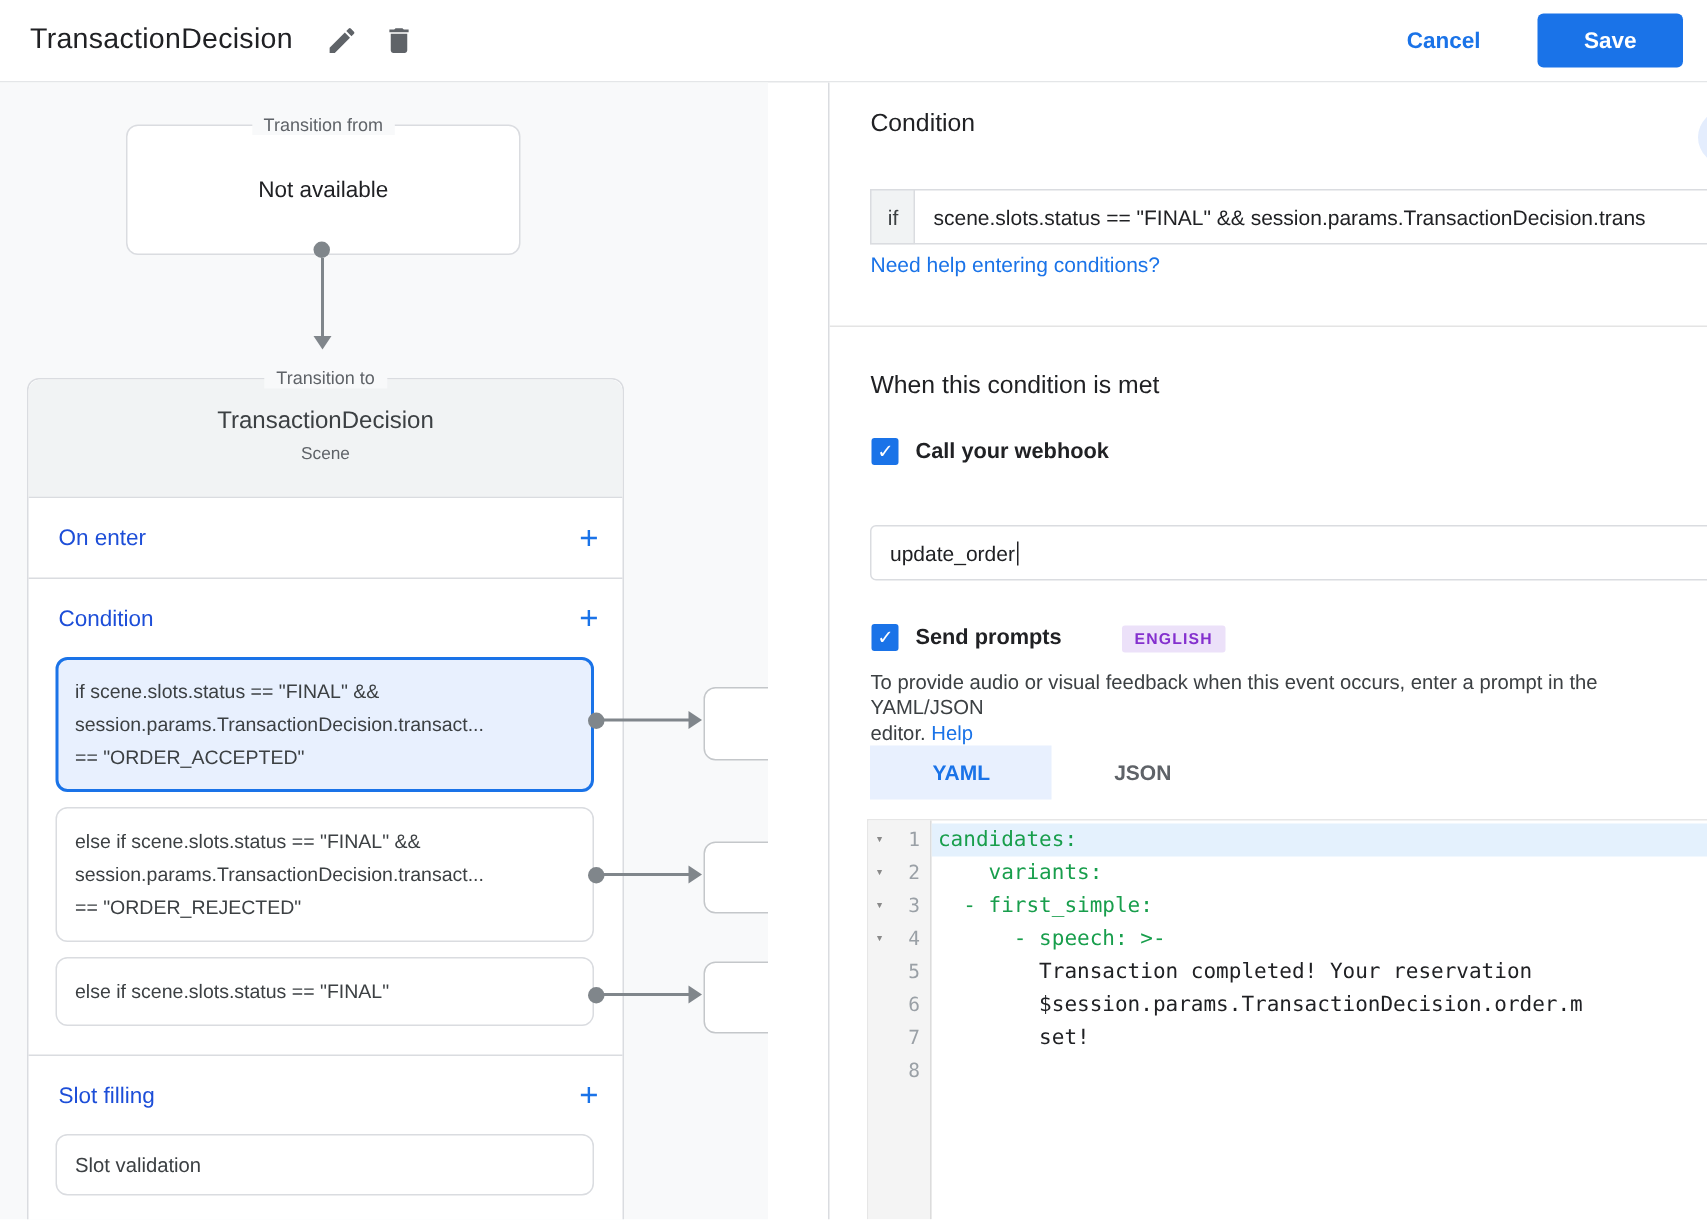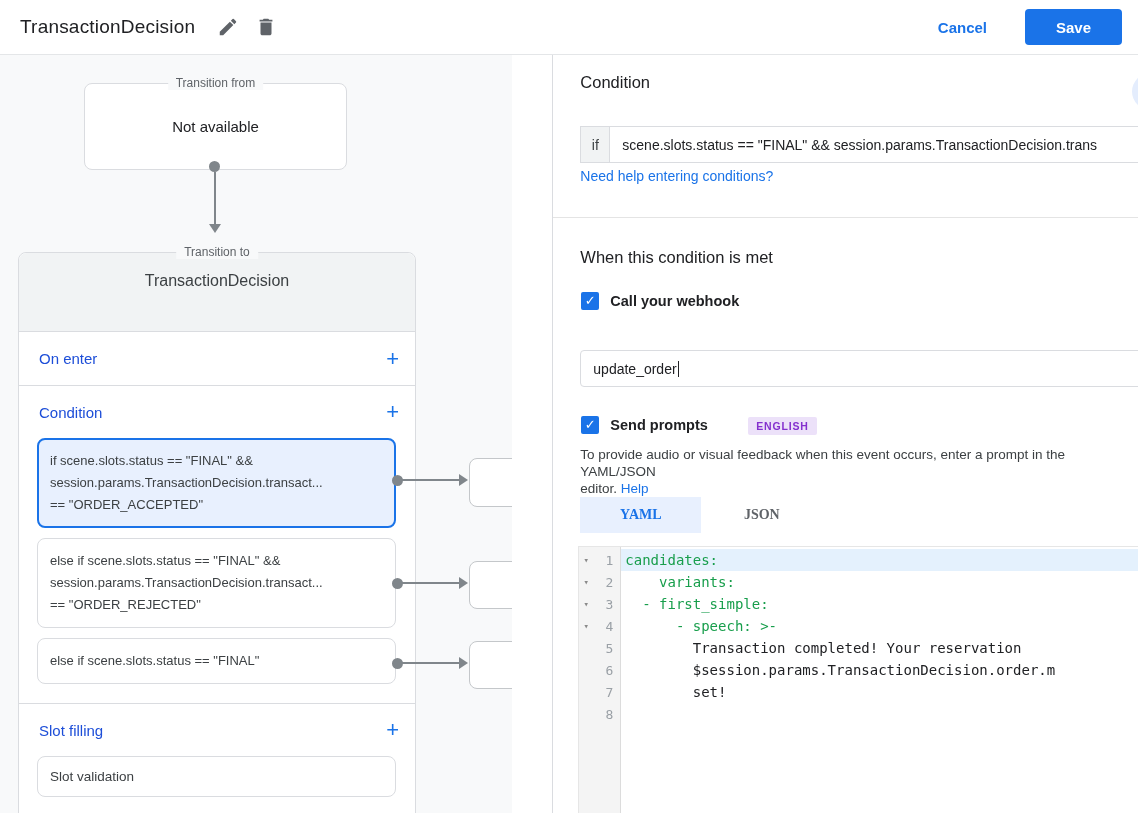--- a/index.html
+++ b/index.html
@@ -86,21 +86,21 @@
   .text-input { position:absolute; left:27px; width:564px; height:37px; border:1px solid #dadce0;
                 border-radius:4px; background:#fff; display:flex; align-items:center; padding:0 12px;
                 font-size:14px; color:#202124; }
   .caret { display:inline-block; width:1px; height:16px; background:#202124; margin-left:1px; }
 
   .badge { position:absolute; left:167px; top:362px; background:#ece1f9; color:#8430ce; font-size:10.5px;
            font-weight:700; letter-spacing:.8px; padding:3px 8px; border-radius:2px;margin-left:28px; }
 
   .tabs { position:absolute; left:27px; top:442px; display:flex; }
   .tab { width:121px; height:36px; display:flex; align-items:center; justify-content:center;
-         font-size:14px; font-weight:700; cursor:pointer; color:#5f6368; background:transparent; border:none; font-family:Liberation Serif, serif; }
+         font-size:14px; font-weight:700; cursor:pointer; color:#5f6368; background:transparent; border:none; font-family:Liberation Sans, sans-serif; }
   .tab.active { background:#e8f0fe; color:#1a73e8; }
 
   
   .editor { position:absolute; left:25px; top:491px; width:566px; height:267px; background:#fff;
             border:1px solid #e6e6e6; border-bottom:none; display:flex; font-family:"DejaVu Sans Mono", monospace; }
   .gutter { width:42px; background:#f4f4f4; border-right:1px solid #dcdcdc; padding-top:2px; }
   .grow { height:22px; display:flex; align-items:center; }
   .fold { width:14px; font-size:9px; color:#8a8a8a; text-align:center; }
   .lnum { flex:1; text-align:right; padding-right:7px; font-size:13px; color:#9aa0a6; }
   .code { flex:1; padding-top:2px; overflow:hidden; }
@@ -139,20 +139,21 @@
     </div>
 
     <div class="dot" style="left:209px; top:106px;"></div>
     <div class="vline"></div>
     <div class="varrow-head"></div>
 
     <div class="scene">
       <span class="legend">Transition to</span>
       <div class="scene-head">
         <div class="scene-title">TransactionDecision</div>
+        <div class="scene-sub">Scene</div>
       </div>
 
       <div class="rowhead row-onenter">
         <span class="sec-label">On enter</span>
         <button class="plus">+</button>
       </div>
 
       <div class="sec-cond">
         <div class="rowhead sec-cond-head">
           <span class="sec-label">Condition</span>

